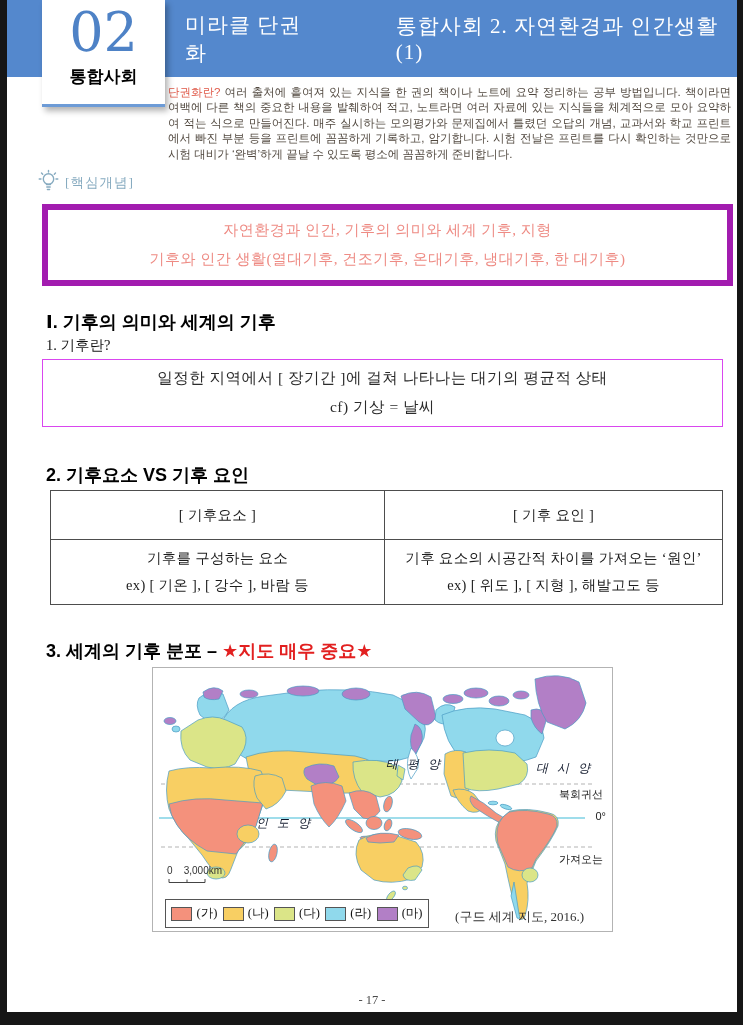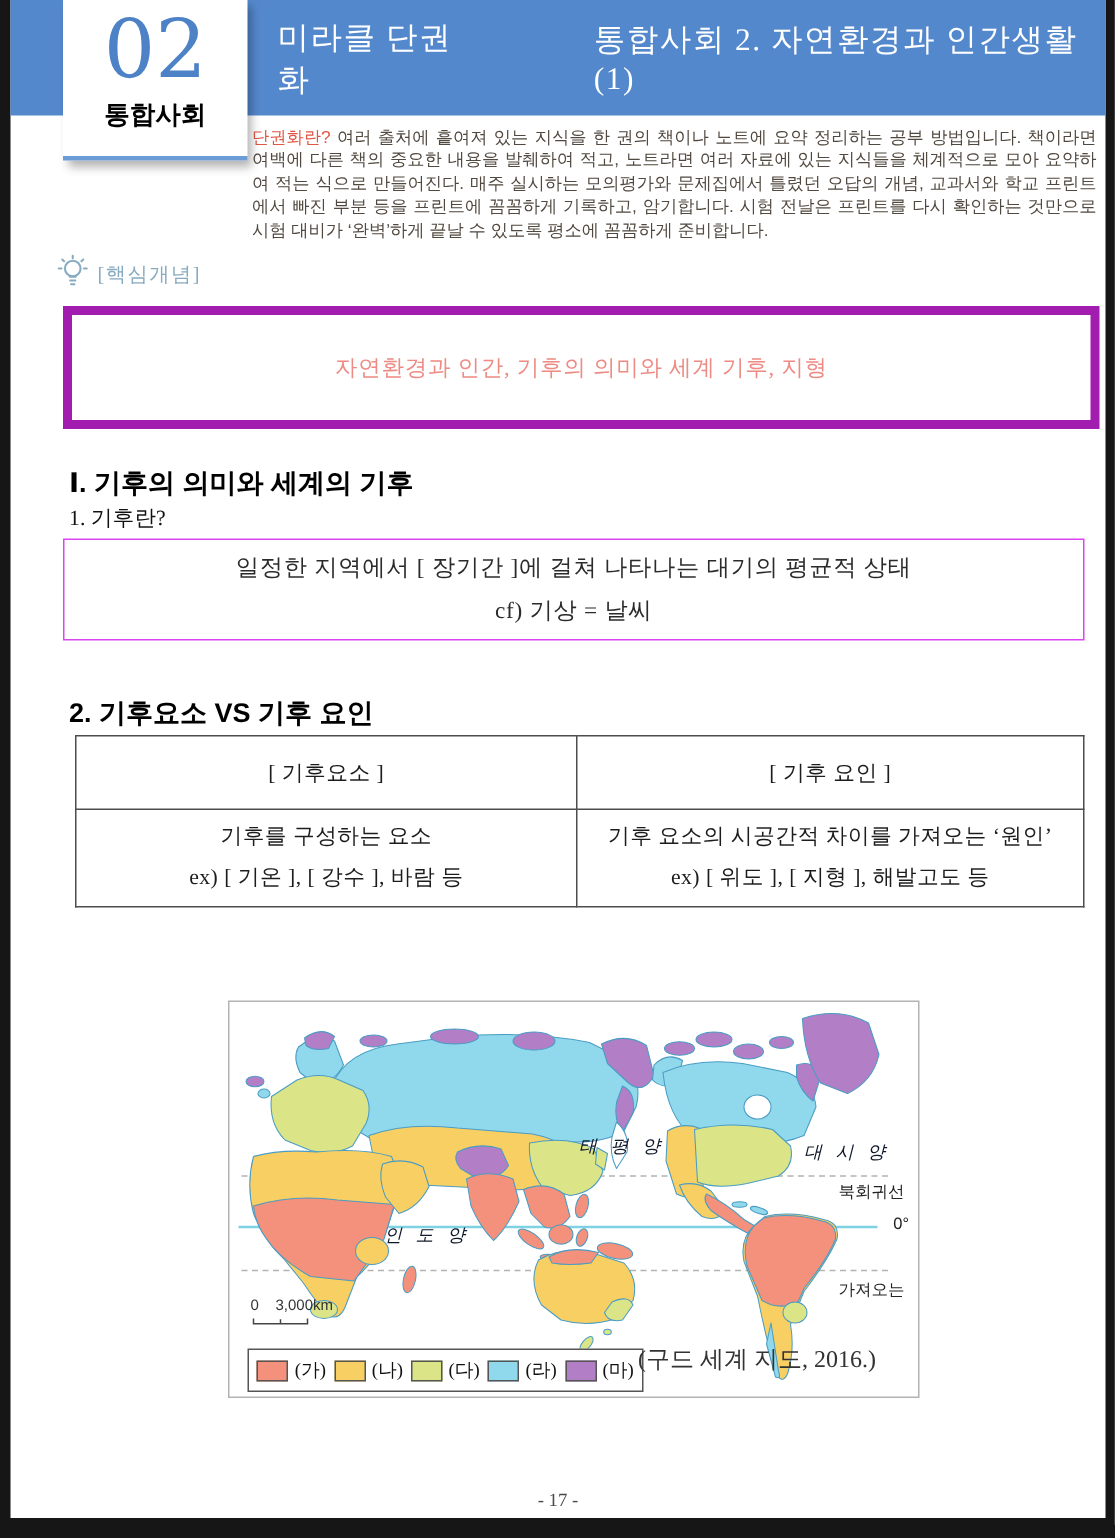--- a/index.html
+++ b/index.html
@@ -52,21 +52,21 @@
   .map svg{position:absolute;left:0;top:0;}
   .olabel{position:absolute;font-style:italic;color:#0f172a;font-size:12px;letter-spacing:3px;}
   .llabel{position:absolute;font-family:"Liberation Sans","DejaVu Sans",sans-serif;font-size:11px;color:#222;}
   .scale-text{position:absolute;left:14px;top:197px;font-family:"Liberation Sans","DejaVu Sans",sans-serif;
               font-size:10px;color:#333;white-space:pre;}
   .legend{position:absolute;left:12px;top:231px;width:262px;height:27px;border:1.5px solid #555;
           display:flex;align-items:center;justify-content:space-evenly;background:#fff;}
   .leg-item{display:flex;align-items:center;gap:4px;}
   .leg-swatch{width:19px;height:12px;border:1px solid #555;}
   .leg-label{font-size:12.5px;color:#111;}
-  .caption{position:absolute;right:28px;top:228px;font-size:16px;color:#333;}
+  .caption{position:absolute;right:28px;top:240px;font-size:13px;color:#333;}
 
   
   .land{stroke:#4a9cc4;stroke-width:.7;stroke-linejoin:round;}
   .t{fill:#f4917c}.d{fill:#f8cf63}.m{fill:#dbe588}.c{fill:#90d9ec}.p{fill:#b27fc6}.w{fill:#ffffff}
   .dash{stroke:#b3b3b3;stroke-width:1;stroke-dasharray:4 3;fill:none;}
   .eq{stroke:#7fd2e4;stroke-width:1.6;fill:none;}
   .scalebar{fill:none;stroke:#444;stroke-width:1;}
   .dots{fill:none;stroke:#57a7cc;stroke-width:1.1;stroke-dasharray:1.5 3;}
 
   .answers{position:absolute;left:39px;top:961px;width:670px;font-size:14.5px;color:#111;}
@@ -100,20 +100,21 @@
           <circle cx="10.5" cy="10" r="5.2"></circle>
           <path d="M8.5 15.5 h4 M8.8 18 h3.4 M9.4 20.5 h2.2"></path>
           <path d="M10.5 1.5 v1.6 M3.5 4 l1.2 1.2 M17.5 4 l-1.2 1.2 M1.2 10 h1.8 M18 10 h1.8"></path>
         </g>
       </svg>
     </span>
     <span class="kc-label">[핵심개념]</span>
   </div>
   <div class="concept-box">
     <div>자연환경과 인간, 기후의 의미와 세계 기후, 지형</div>
+    <div>기후와 인간 생활(열대기후, 건조기후, 온대기후, 냉대기후, 한 대기후)</div>
   </div>
 
   <div class="sec-h" style="top:310px">Ⅰ. 기후의 의미와 세계의 기후</div>
   <div class="sub-h" style="top:336px">1. 기후란?</div>
   <div class="def-box">
     <div>일정한 지역에서 [ 장기간 ]에 걸쳐 나타나는 대기의 평균적 상태</div>
     <div>cf) 기상 = 날씨</div>
   </div>
 
   <div class="sec-h" style="top:463px">2. 기후요소 VS 기후 요인</div>
@@ -129,20 +130,23 @@
         <div>ex) [  기온  ], [  강수  ], 바람 등</div>
       </td>
       <td class="bd">
         <div>기후 요소의 시공간적 차이를 가져오는 ‘원인’</div>
         <div>ex) [ 위도 ], [ 지형 ], 해발고도 등</div>
       </td>
     </tr>
   </tbody>
       </table>
 
+  <div class="sec-h" style="top:639px">
+    <span>3. 세계의 기후 분포 – </span><span class="q3-red">★지도 매우 중요★</span>
+  </div>
 
   <div class="map">
     <svg width="459" height="263" viewBox="0 0 459 263">
       <line class="dash" x1="8" y1="116" x2="442" y2="116"></line>
       <line class="dash" x1="8" y1="179" x2="442" y2="179"></line>
       <line class="eq" x1="6" y1="150" x2="432" y2="150"></line>
       <path class="scalebar" d="M16 211 V214.5 H52 V211 M34 214.5 V211.5"></path>
       <path class="dots" d="M268,46 Q300,60 330,49"></path>
       <g class="land">
 

